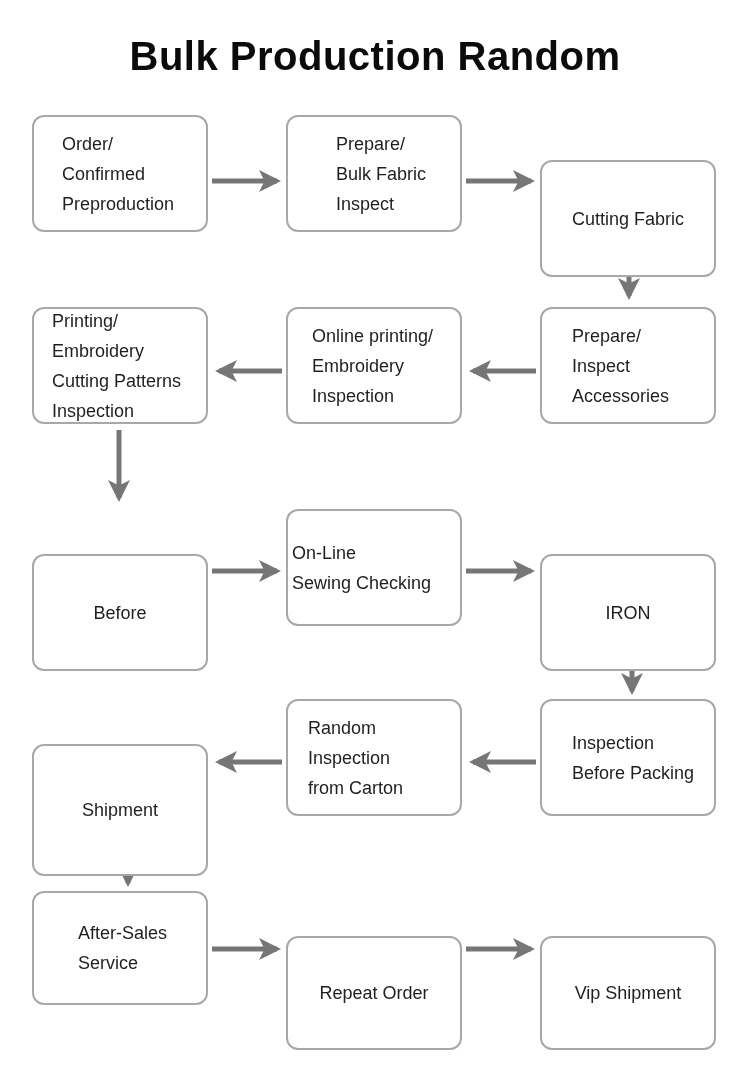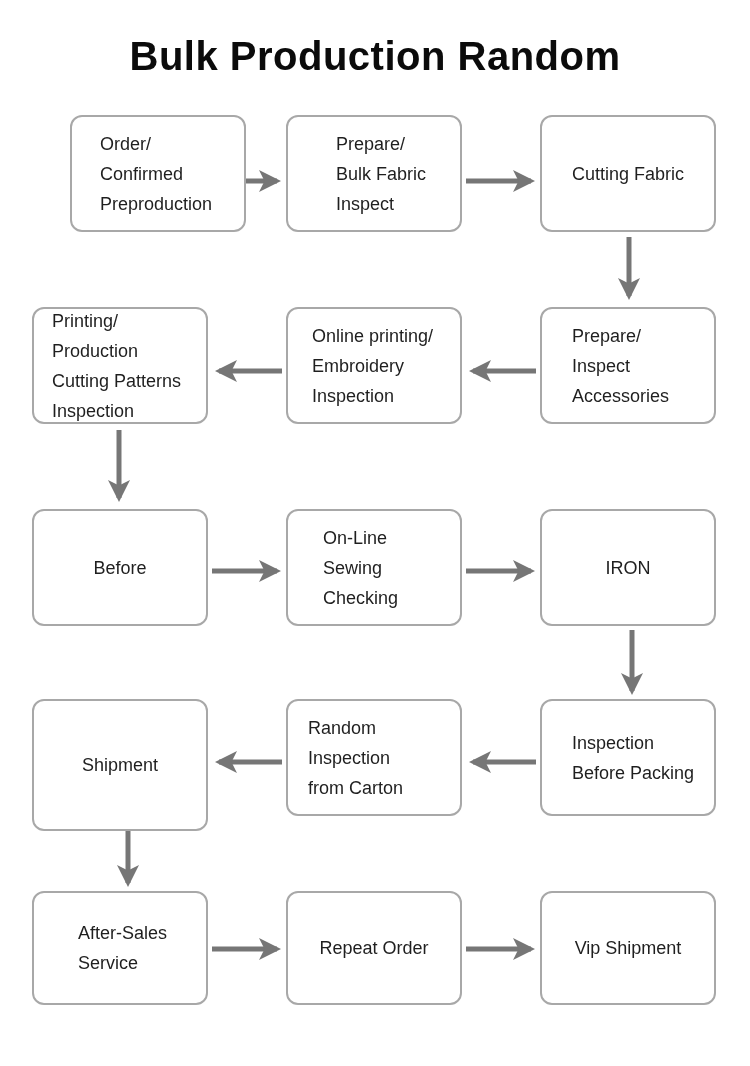--- a/index.html
+++ b/index.html
@@ -42,26 +42,26 @@
     border: 2px solid var(--box-border);
     border-radius: 12px;
     display: flex;
     flex-direction: column;
     justify-content: center;
     font-size: 18px;
     line-height: 30px;
     color: var(--text);
   }
   .node .node-label { white-space: pre-line; }
-  .node.center { align-items: center; text-align: right; }
+  .node.center { align-items: center; text-align: right; margin-top: 45px; }
   .node.pad6  { padding-left: 20px; }
   .node.pad18 { padding-left: 18px; }
-  .node.pad20 { padding-left: 35px; }
+  .node.pad20 { padding-left: 4px; }
   .node.pad24 { padding-left: 24px; }
-  .node.pad28 { padding-left: 28px; margin-left: 38px; }
+  .node.pad28 { padding-left: 28px; }
   .node.pad30 { padding-left: 30px; }
   .node.pad44 { padding-left: 44px; }
   .node.pad48 { padding-left: 48px; }
 </style>
 </head>
 <body>
 
 <div class="canvas">
 
   <h1 class="page-title">Bulk Production Random</h1>
@@ -99,21 +99,21 @@
     <span class="node-label">Prepare/
 Bulk Fabric
 Inspect</span>
   </div>
   <div class="node center" style="left:540px; top:115px; height:117px">
     <span class="node-label">Cutting Fabric</span>
   </div>
 
   <div class="node pad18" style="left:32px; top:307px; height:117px">
     <span class="node-label">Printing/
-Production
+Embroidery
 Cutting Patterns
 Inspection</span>
   </div>
   <div class="node pad24" style="left:286px; top:307px; height:117px">
     <span class="node-label">Online printing/
 Embroidery
 Inspection</span>
   </div>
   <div class="node pad30" style="left:540px; top:307px; height:117px">
     <span class="node-label">Prepare/

